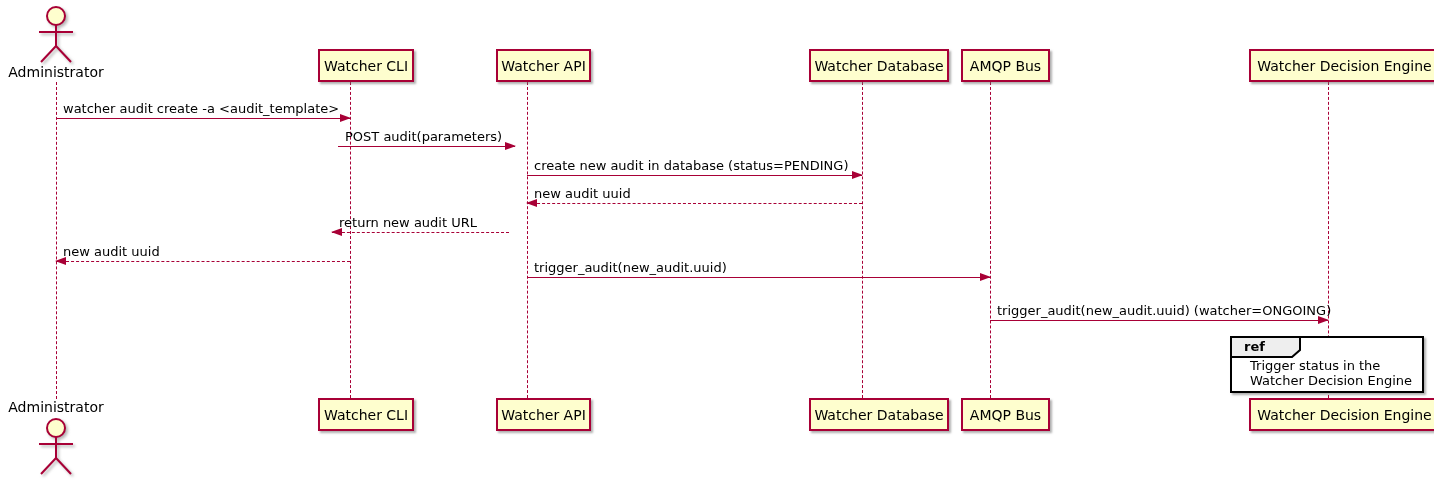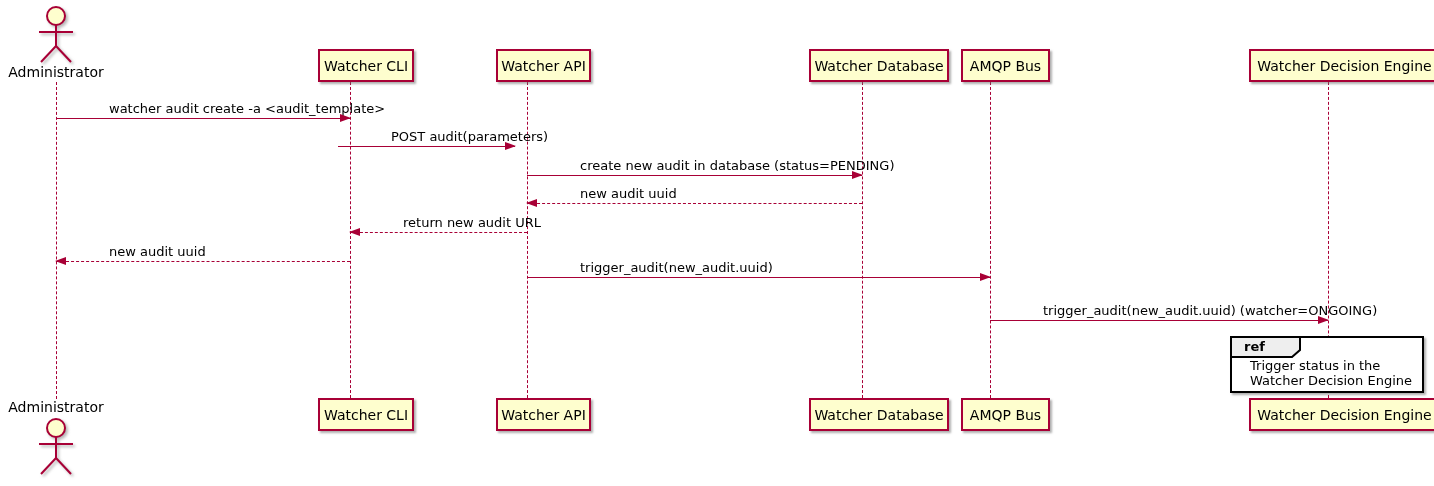--- a/index.html
+++ b/index.html
@@ -19,21 +19,21 @@
   }
   .actor-label {
     position:absolute; font-size:14px; text-align:center; white-space:nowrap; z-index:2;
   }
   .actor-figure { position:absolute; z-index:2;
     filter:drop-shadow(2px 2px 1.5px rgba(120,120,120,0.55)); }
   .msg { position:absolute; height:0; border-top:1px solid #a80036; z-index:1; }
   .msg.dashed { border-top-style:dashed; }
   .msg .lbl {
     position:absolute; bottom:3px; left:7px;
-    font-size:13px; white-space:nowrap;margin-left:46px;
+    font-size:13px; white-space:nowrap;
   }
   .msg .head { position:absolute; width:0; height:0; border-style:solid; }
   .msg.dir-right .head {
     right:-1px; top:-5px;
     border-width:4.5px 0 4.5px 11px;
     border-color:transparent transparent transparent #a80036;
   }
   .msg.dir-left .head {
     left:-1px; top:-5px;
     border-width:4.5px 11px 4.5px 0;
@@ -90,21 +90,21 @@
     <span class="head"></span>
   </div>
   <div class="msg dir-right" style="left:527px; top:175px; width:335px;">
     <span class="lbl">create new audit in database (status=PENDING)</span>
     <span class="head"></span>
   </div>
   <div class="msg dashed dir-left" style="left:527px; top:203px; width:335px;">
     <span class="lbl">new audit uuid</span>
     <span class="head"></span>
   </div>
-  <div class="msg dashed dir-left" style="left:350px; top:232px; width:177px;">
+  <div class="msg dashed dir-left" style="left:332px; top:232px; width:177px;">
     <span class="lbl">return new audit URL</span>
     <span class="head"></span>
   </div>
   <div class="msg dashed dir-left" style="left:56px; top:261px; width:294px;">
     <span class="lbl">new audit uuid</span>
     <span class="head"></span>
   </div>
   <div class="msg dir-right" style="left:527px; top:277px; width:463px;">
     <span class="lbl">trigger_audit(new_audit.uuid)</span>
     <span class="head"></span>

